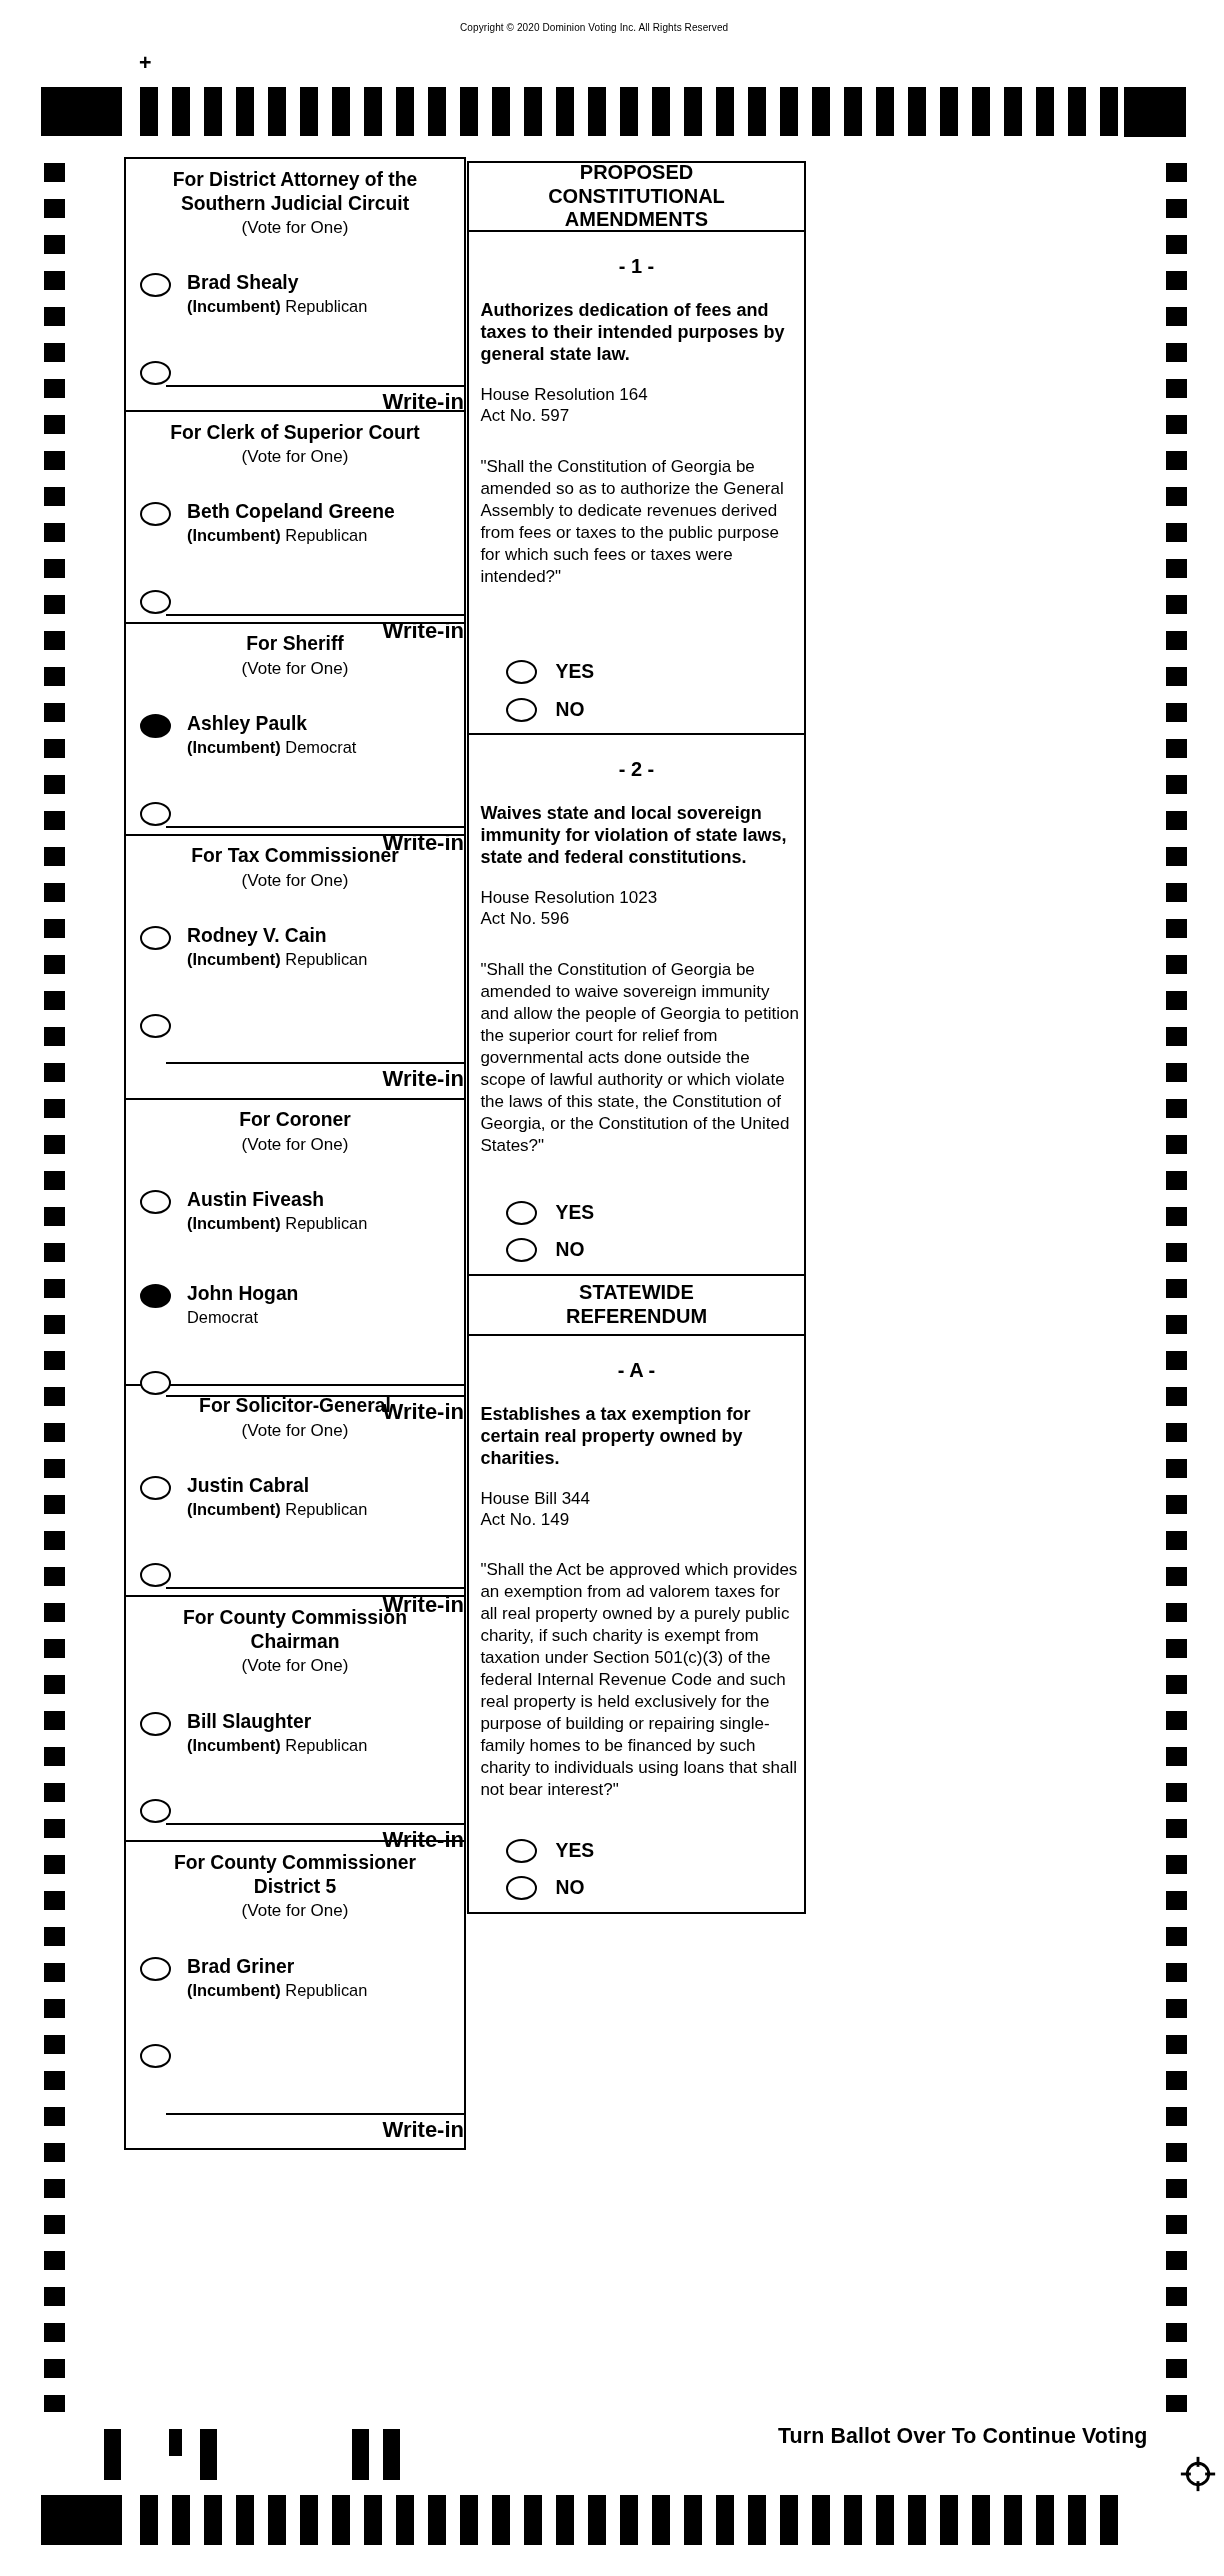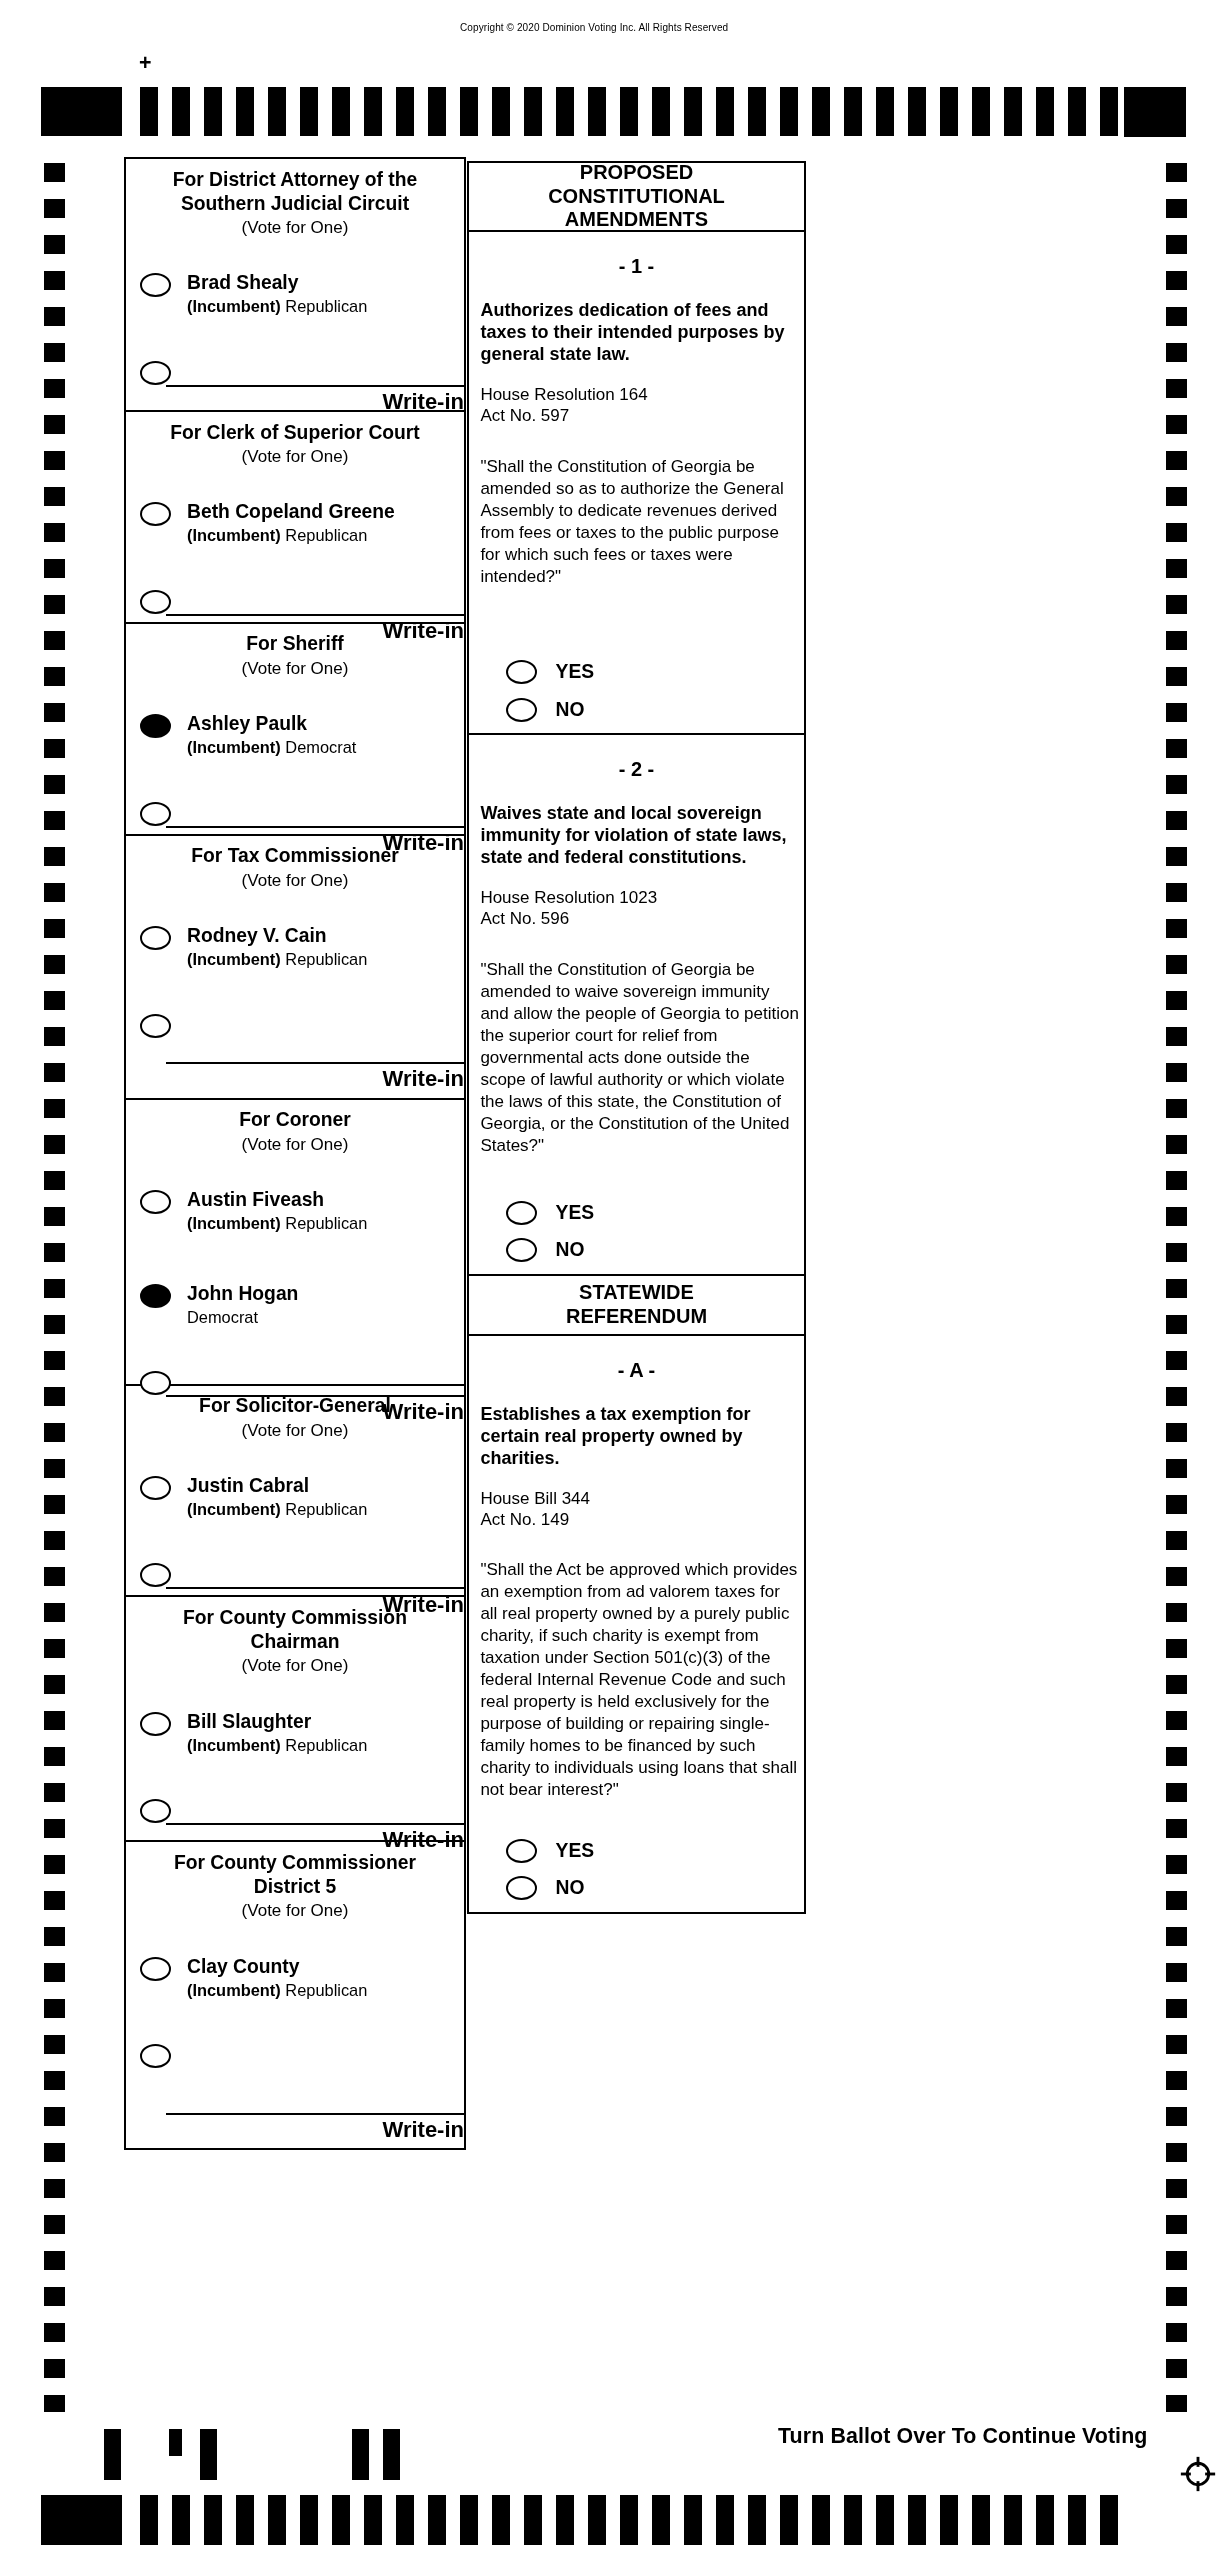--- a/index.html
+++ b/index.html
@@ -242,21 +242,21 @@
     </section>
     <section class="race-box" style="height: 310px;">
       <div class="race-title">
         <div>For County Commissioner</div>
         <div>District 5</div>
       </div>
       <div class="vote-for">(Vote for One)</div>
       <div class="cand-row">
         <div class="bubble"></div>
         <div class="cand-text">
-          <div class="cand-name">Clay County</div>
+          <div class="cand-name">Brad Griner</div>
           <div class="cand-party"><span class="inc">(Incumbent)</span> <span>Republican</span></div>
         </div>
       </div>
       <div class="empty-row">
         <div class="bubble"></div>
       </div>
       <div class="writein">
         <div class="writein-line"></div>
         <div class="writein-label">Write-in</div>
       </div>

